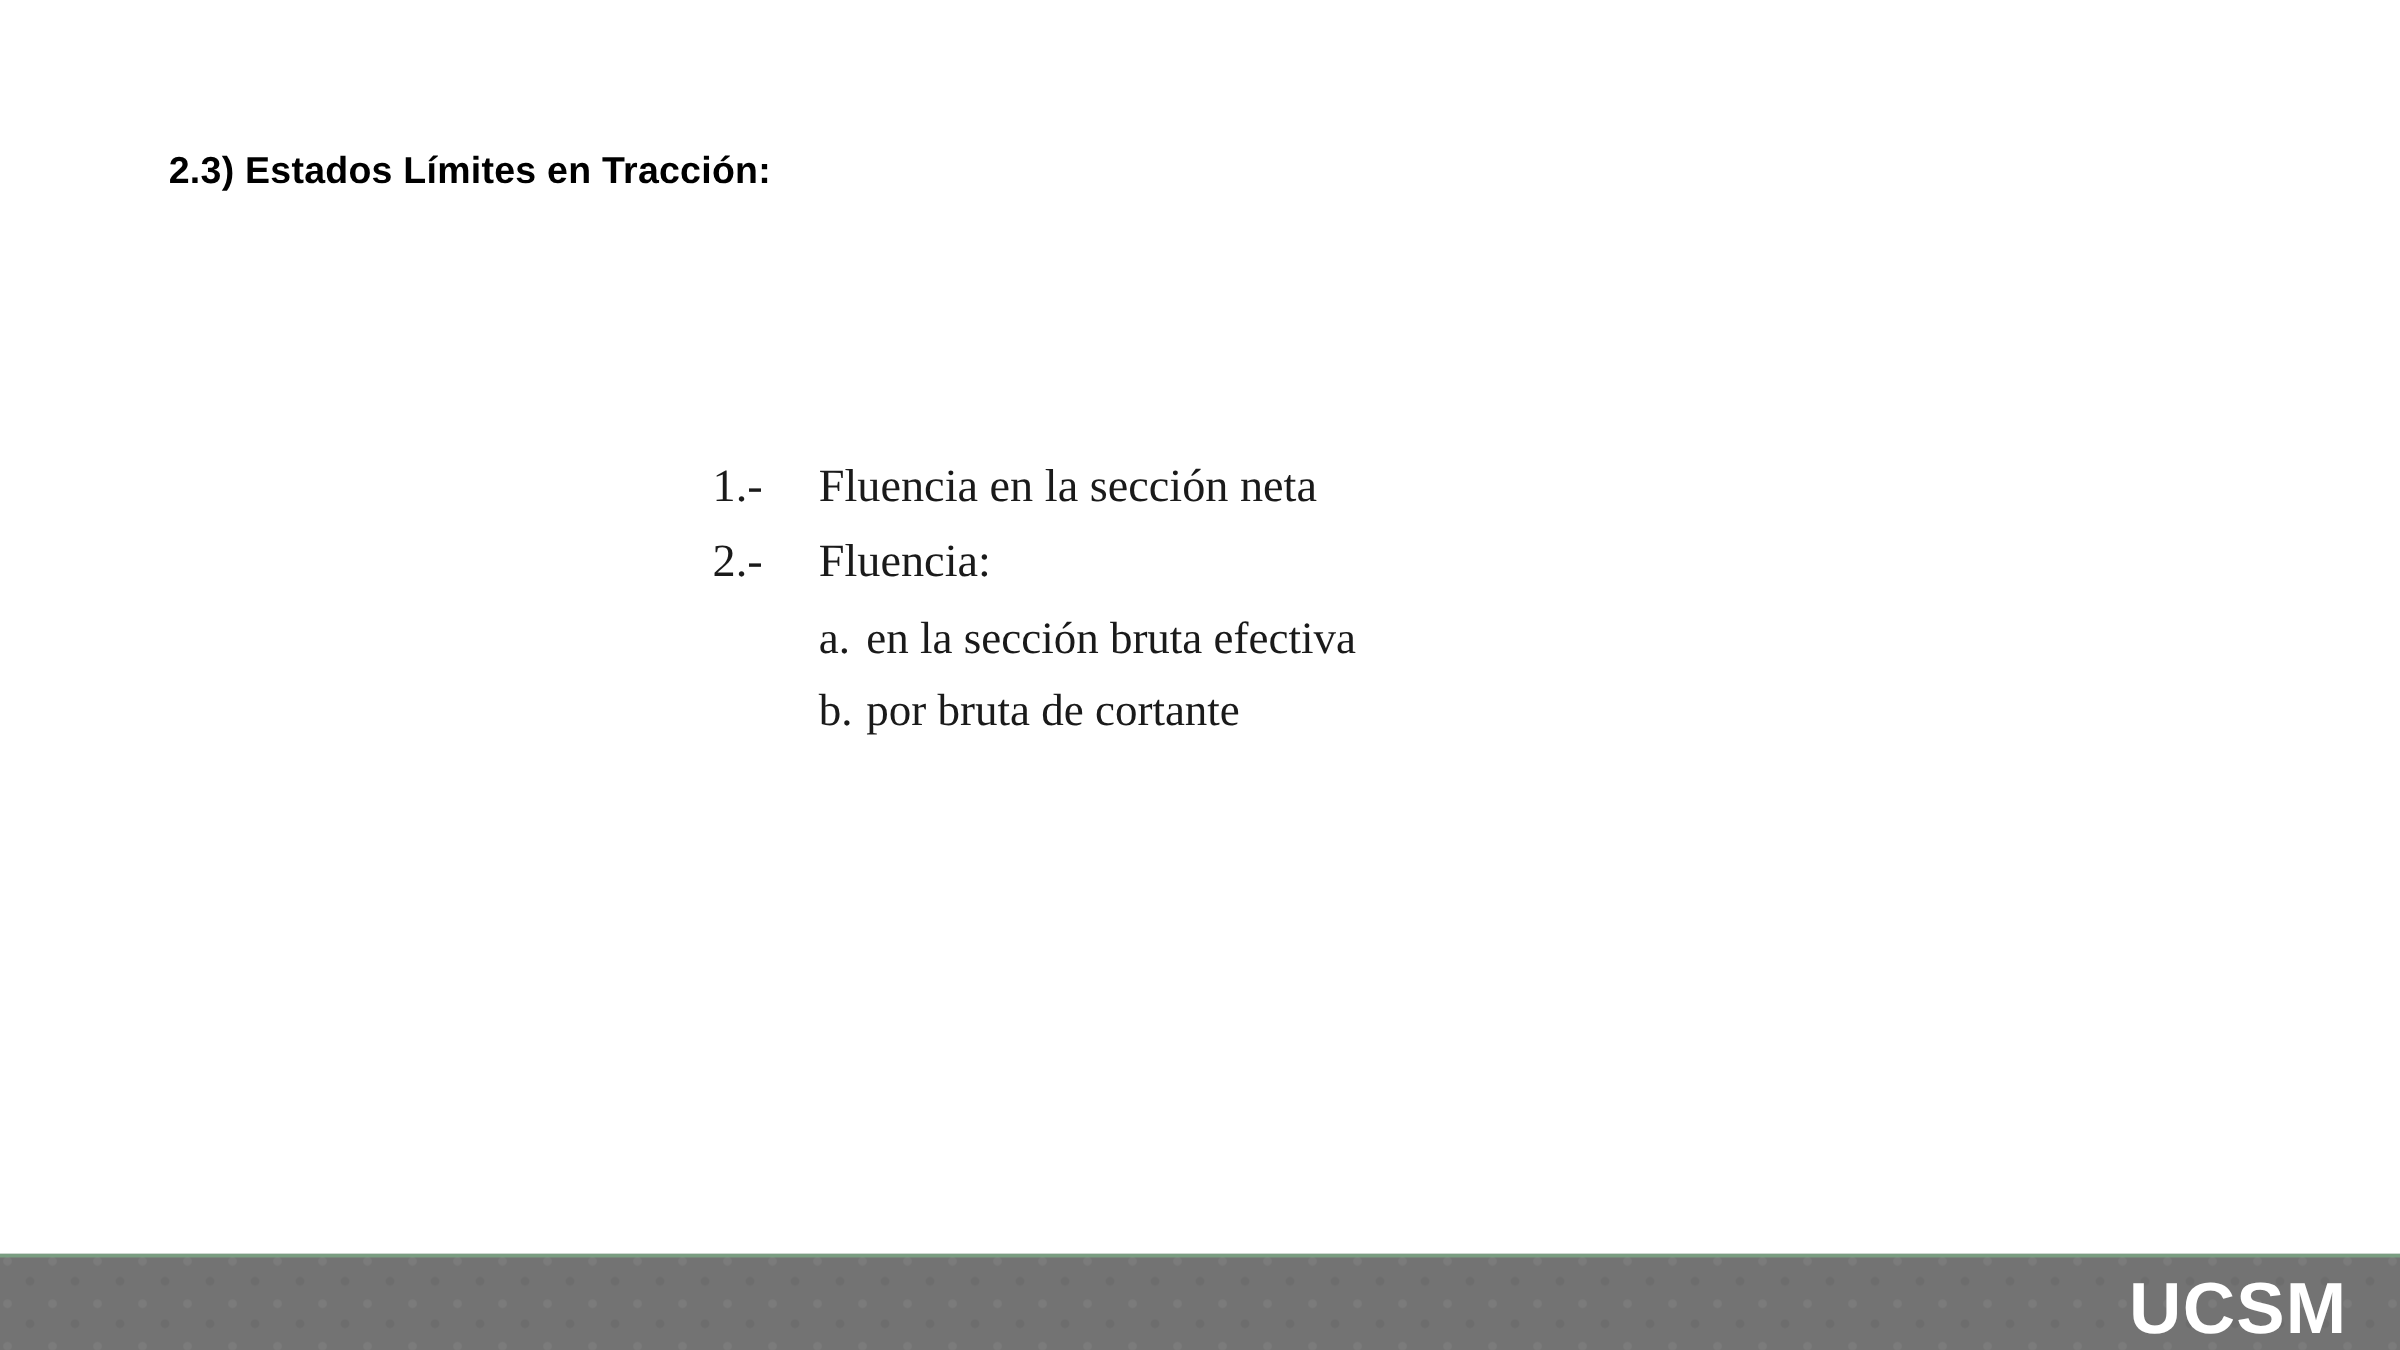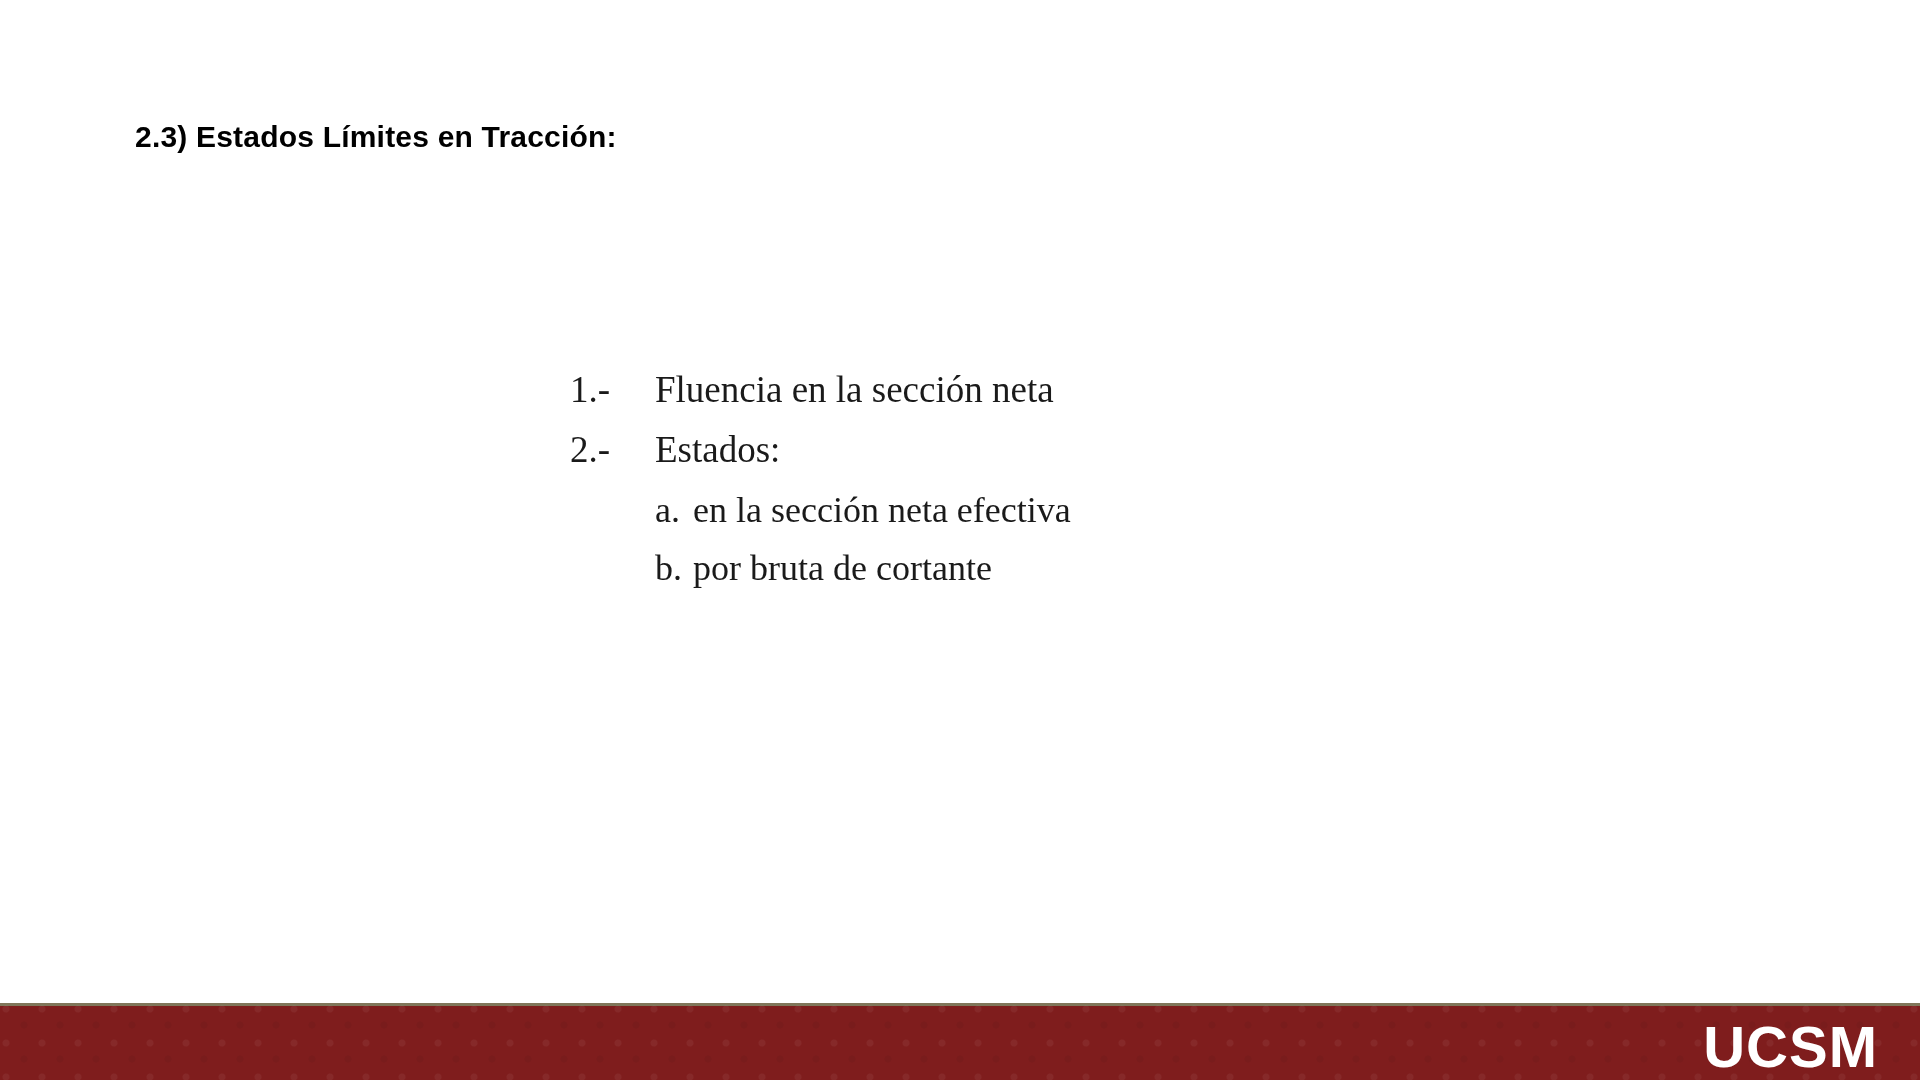--- a/index.html
+++ b/index.html
@@ -58,21 +58,21 @@
   .list-row.sub .marker {
     width: 38px;
     flex: 0 0 38px;
   }
   .footer-bar {
     position: absolute;
     left: 0;
     bottom: 0;
     width: 1920px;
     height: 77px;
-    background: #7f1d1d;
+    background: #737373;
   }
   .footer-bar::before {
     content: "";
     position: absolute;
     left: 0;
     top: 0;
     width: 100%;
     height: 3px;
     background: #7fbf8c;
     opacity: 0.55;
@@ -110,26 +110,26 @@
 
   <div class="content-block">
 
     <div class="list-row">
       <span class="marker">1.-</span>
       <span class="text">Fluencia en la sección neta</span>
     </div>
 
     <div class="list-row">
       <span class="marker">2.-</span>
-      <span class="text">Estados:</span>
+      <span class="text">Fluencia:</span>
     </div>
 
     <div class="list-row sub">
       <span class="marker">a.</span>
-      <span class="text">en la sección neta efectiva</span>
+      <span class="text">en la sección bruta efectiva</span>
     </div>
 
     <div class="list-row sub">
       <span class="marker">b.</span>
       <span class="text">por bruta de cortante</span>
     </div>
 
   </div>
 
   <div class="footer-bar">

